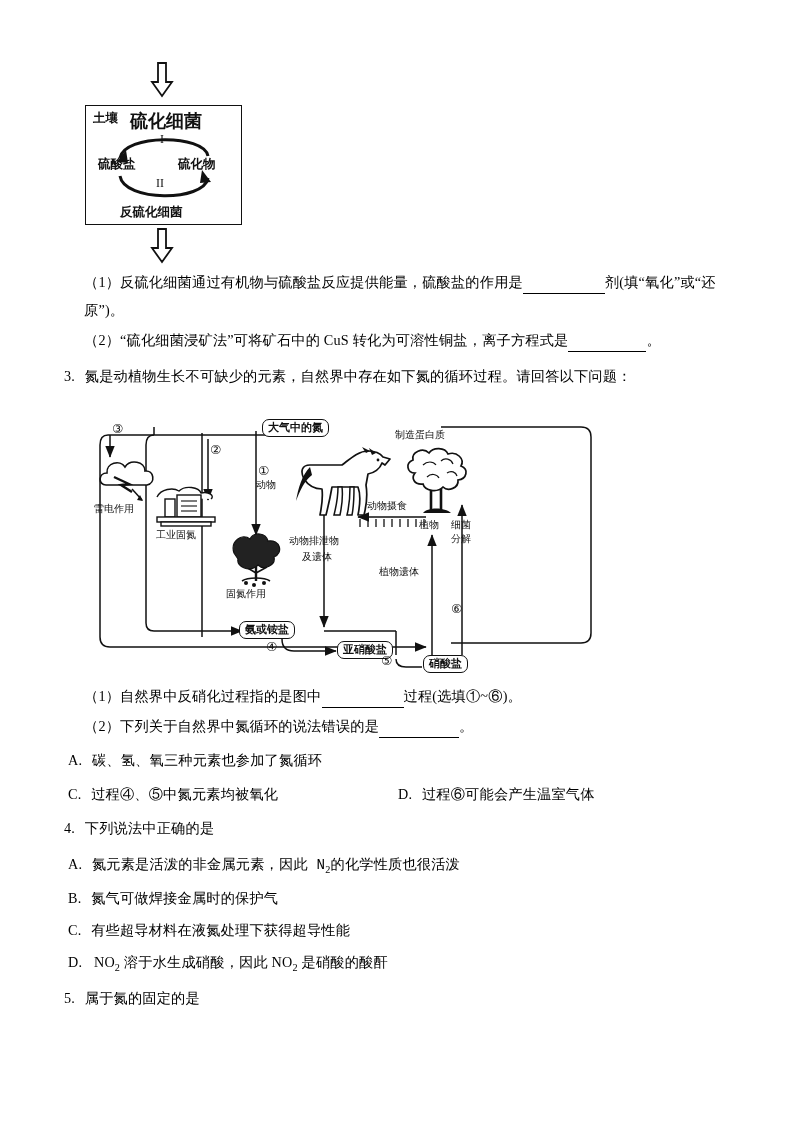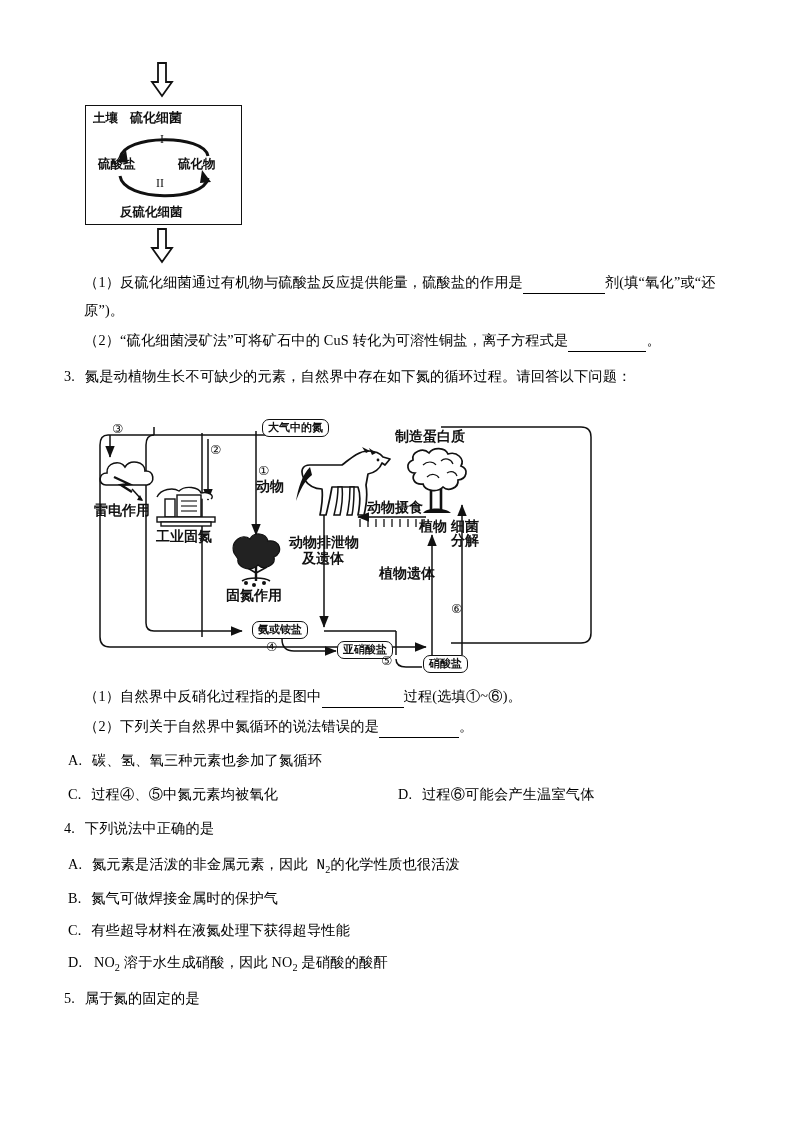--- a/index.html
+++ b/index.html
@@ -63,42 +63,42 @@
     background: #fff;
   }
   .lbl {
     position: absolute;
     white-space: nowrap;
     font-family: "Liberation Sans", "DejaVu Sans", sans-serif;
     font-weight: bold;
     color: #111;
   }
   #soil-label { left: 7px; top: 4px; font-size: 12.5px; }
-  #sulf-bact-label { left: 44px; top: 3px; font-size: 13px; }
+  #sulf-bact-label { left: 44px; top: 3px; font-size: 18px; }
   #sulfate-label { left: 12px; top: 50px; font-size: 12.5px; }
   #sulfide-label { left: 92px; top: 50px; font-size: 12.5px; }
   #desulf-bact-label { left: 34px; top: 98px; font-size: 12.5px; }
   #roman-I  { left: 74px; top: 26px; font-size: 12px; font-family:"Liberation Serif", serif; font-weight: normal;}
   #roman-II { left: 70px; top: 70px; font-size: 12px; font-family:"Liberation Serif", serif; font-weight: normal;}
 
   
   #nitrogen-figure {
     position: absolute;
     left: 96px;
     top: 405px;
     width: 600px;
     height: 265px;
   }
   #nitrogen-figure svg { display: block; }
   .nf-lbl {
     position: absolute;
     white-space: nowrap;
     font-family: "Liberation Sans", "DejaVu Sans", sans-serif;
-    font-weight: bold;
-    font-size: 14px;
+    font-weight: normal;
+    font-size: 10px;
     color: #111;
     line-height: 1.12;
     text-align: left;
   }
   .nf-circ {
     position: absolute;
     font-family: "DejaVu Sans", sans-serif;
     font-size: 12.5px;
     color: #111;
   }
@@ -226,21 +226,21 @@
         <path d="M228 226 L300 226"></path>
         <path d="M300 226 L300 250"></path>
 
         <path d="M186 234 Q186 246 198 246 L240 246" marker-end="url(#ah)"></path>
 
         <path d="M300 254 Q300 262 310 262 L326 262"></path>
       </g>
     </svg>
 
     <div class="pill" style="left:166px; top:14px;">大气中的氮</div>
-    <div class="pill" style="left:156px; top:216px;">氨或铵盐</div>
+    <div class="pill" style="left:143px; top:216px;">氨或铵盐</div>
     <div class="pill" style="left:241px; top:236px;">亚硝酸盐</div>
     <div class="pill" style="left:327px; top:250px;">硝酸盐</div>
 
     <svg style="position:absolute; left:0px; top:50px; width:62px; height:50px;" viewBox="0 0 62 50">
       <path d="M10 30 C2 30 2 18 11 18 C10 8 24 4 29 12 C34 4 49 6 49 16 C58 15 60 28 51 30 Z" fill="#ffffff" stroke="#111111" stroke-width="1.6"></path>
       <path d="M18 22 L33 29 L25 30 L36 37" fill="none" stroke="#111111" stroke-width="2.4"></path>
       <path d="M36 34 L46 45" fill="none" stroke="#111111" stroke-width="1.5"></path>
       <path d="M44 40 L47 46 L41 45 Z" fill="#111111"></path>
     </svg>
     <div class="nf-lbl" style="left:-2px; top:98px;">雷电作用</div>

